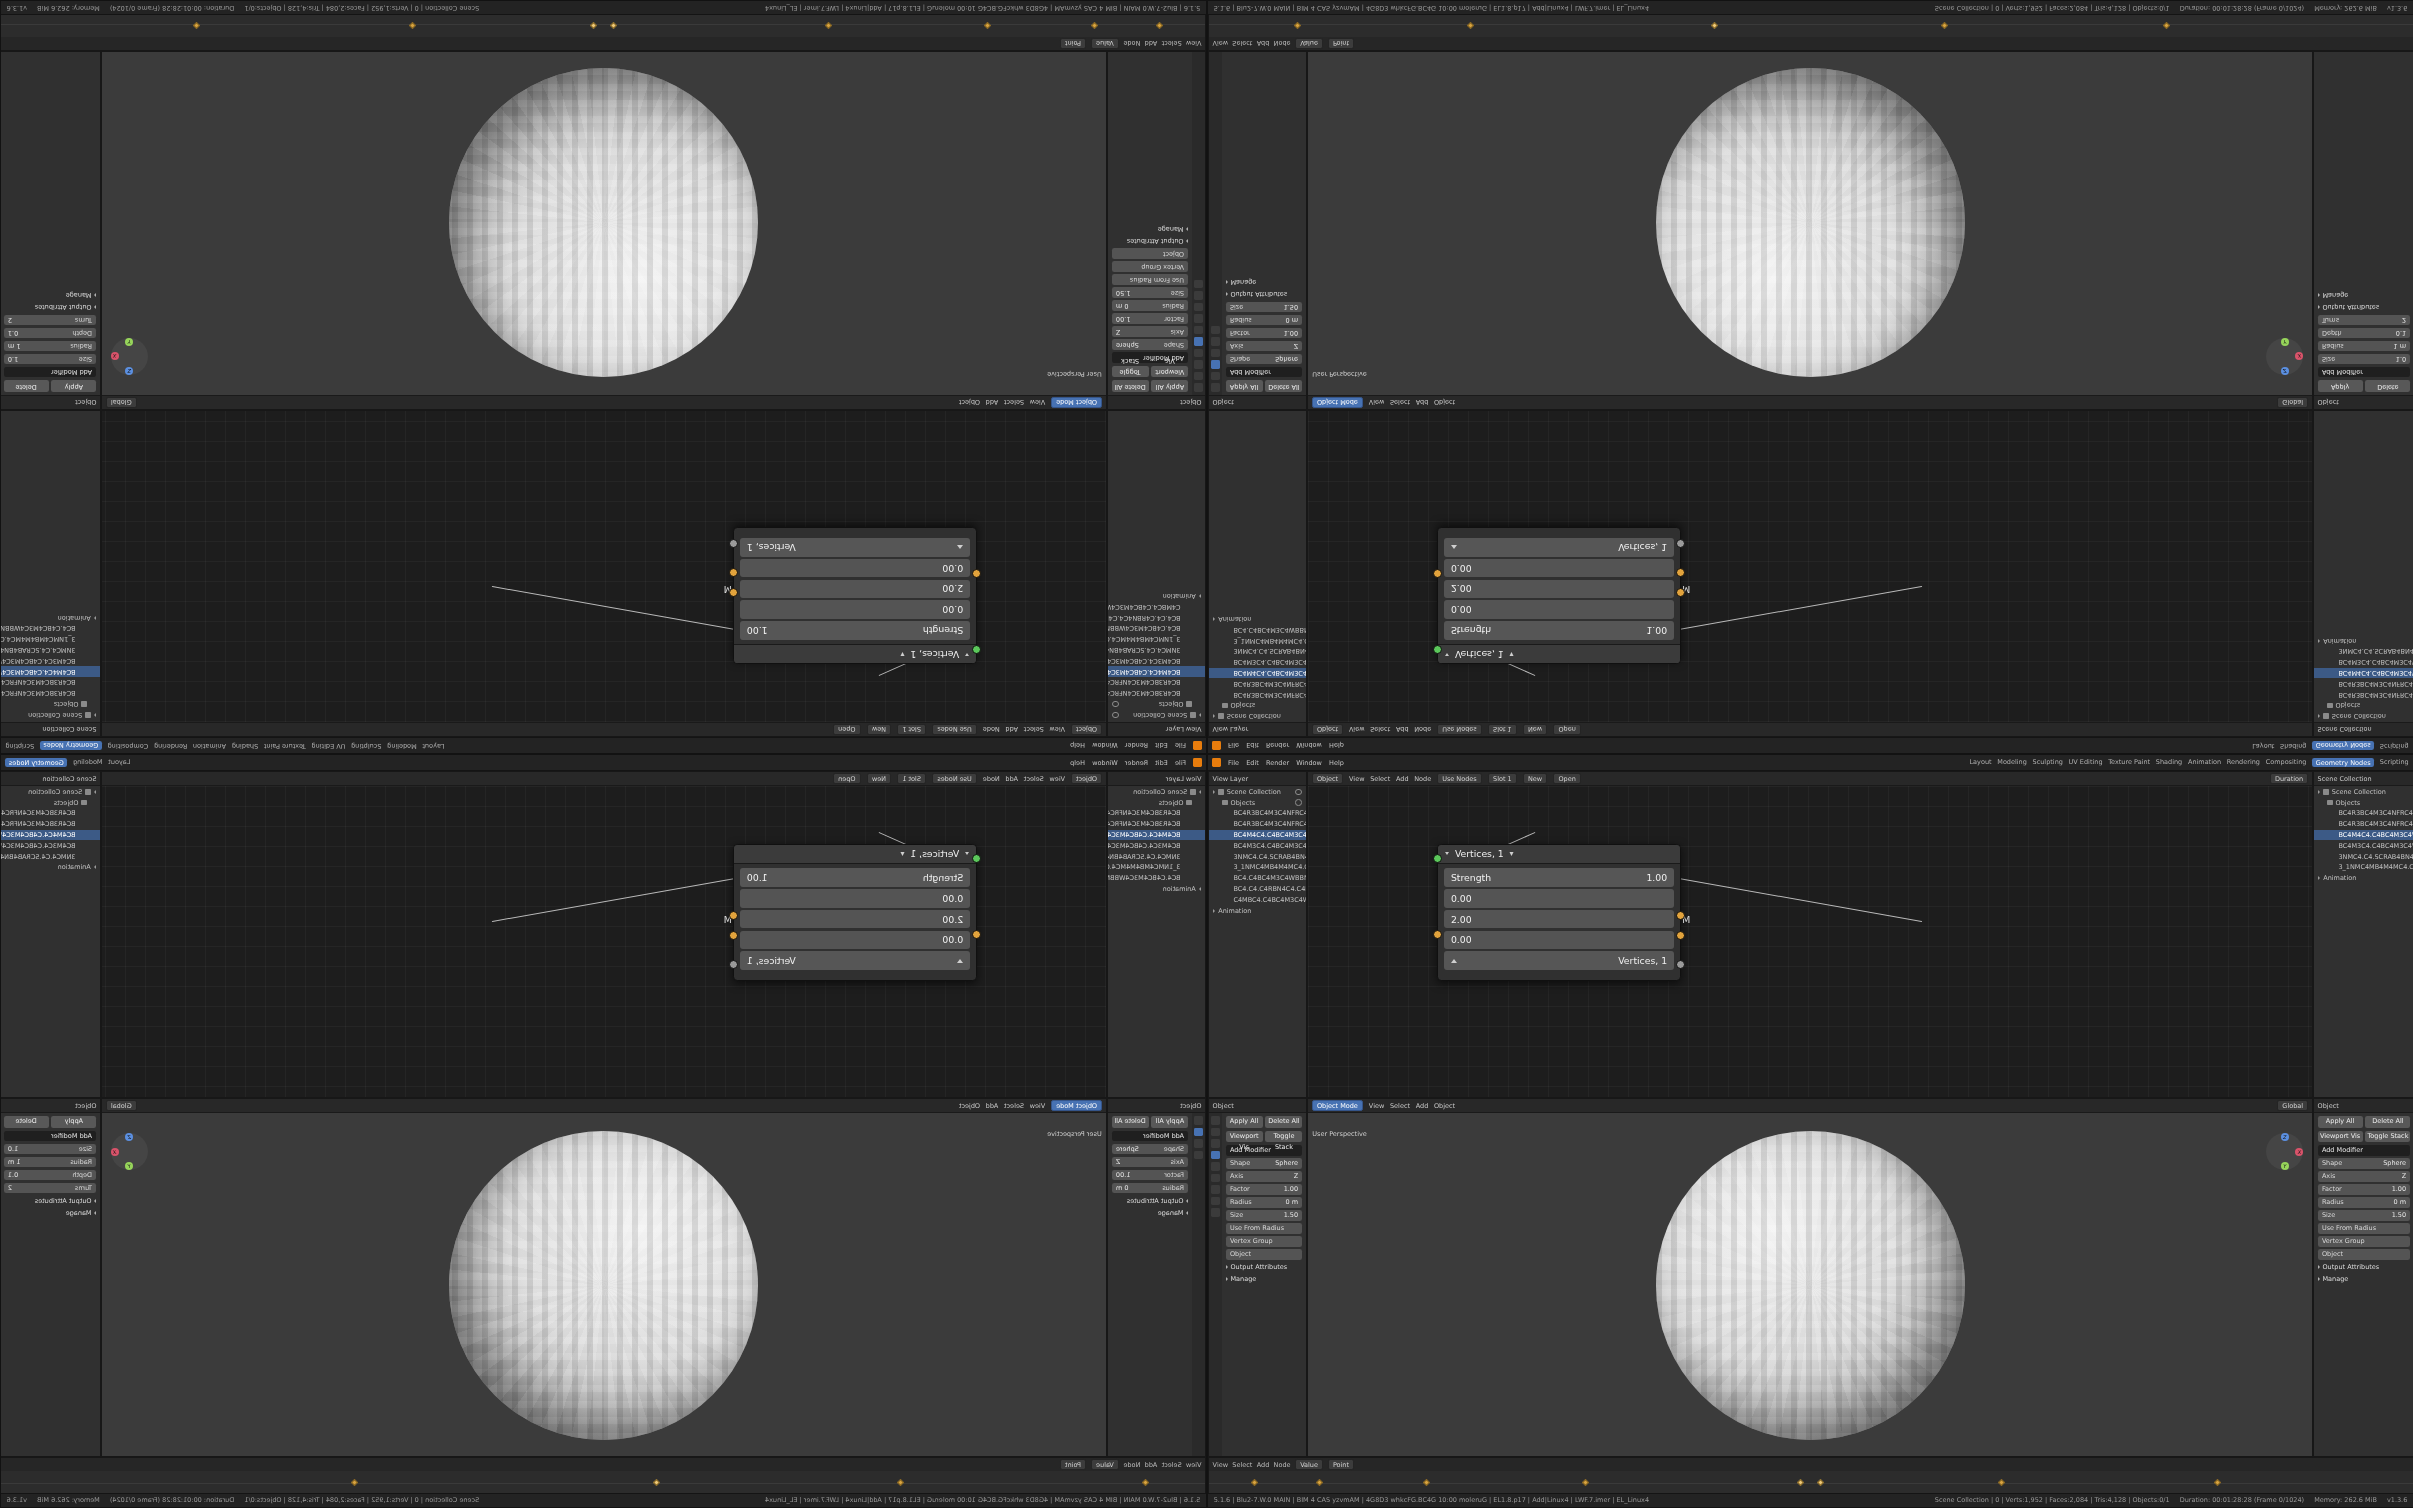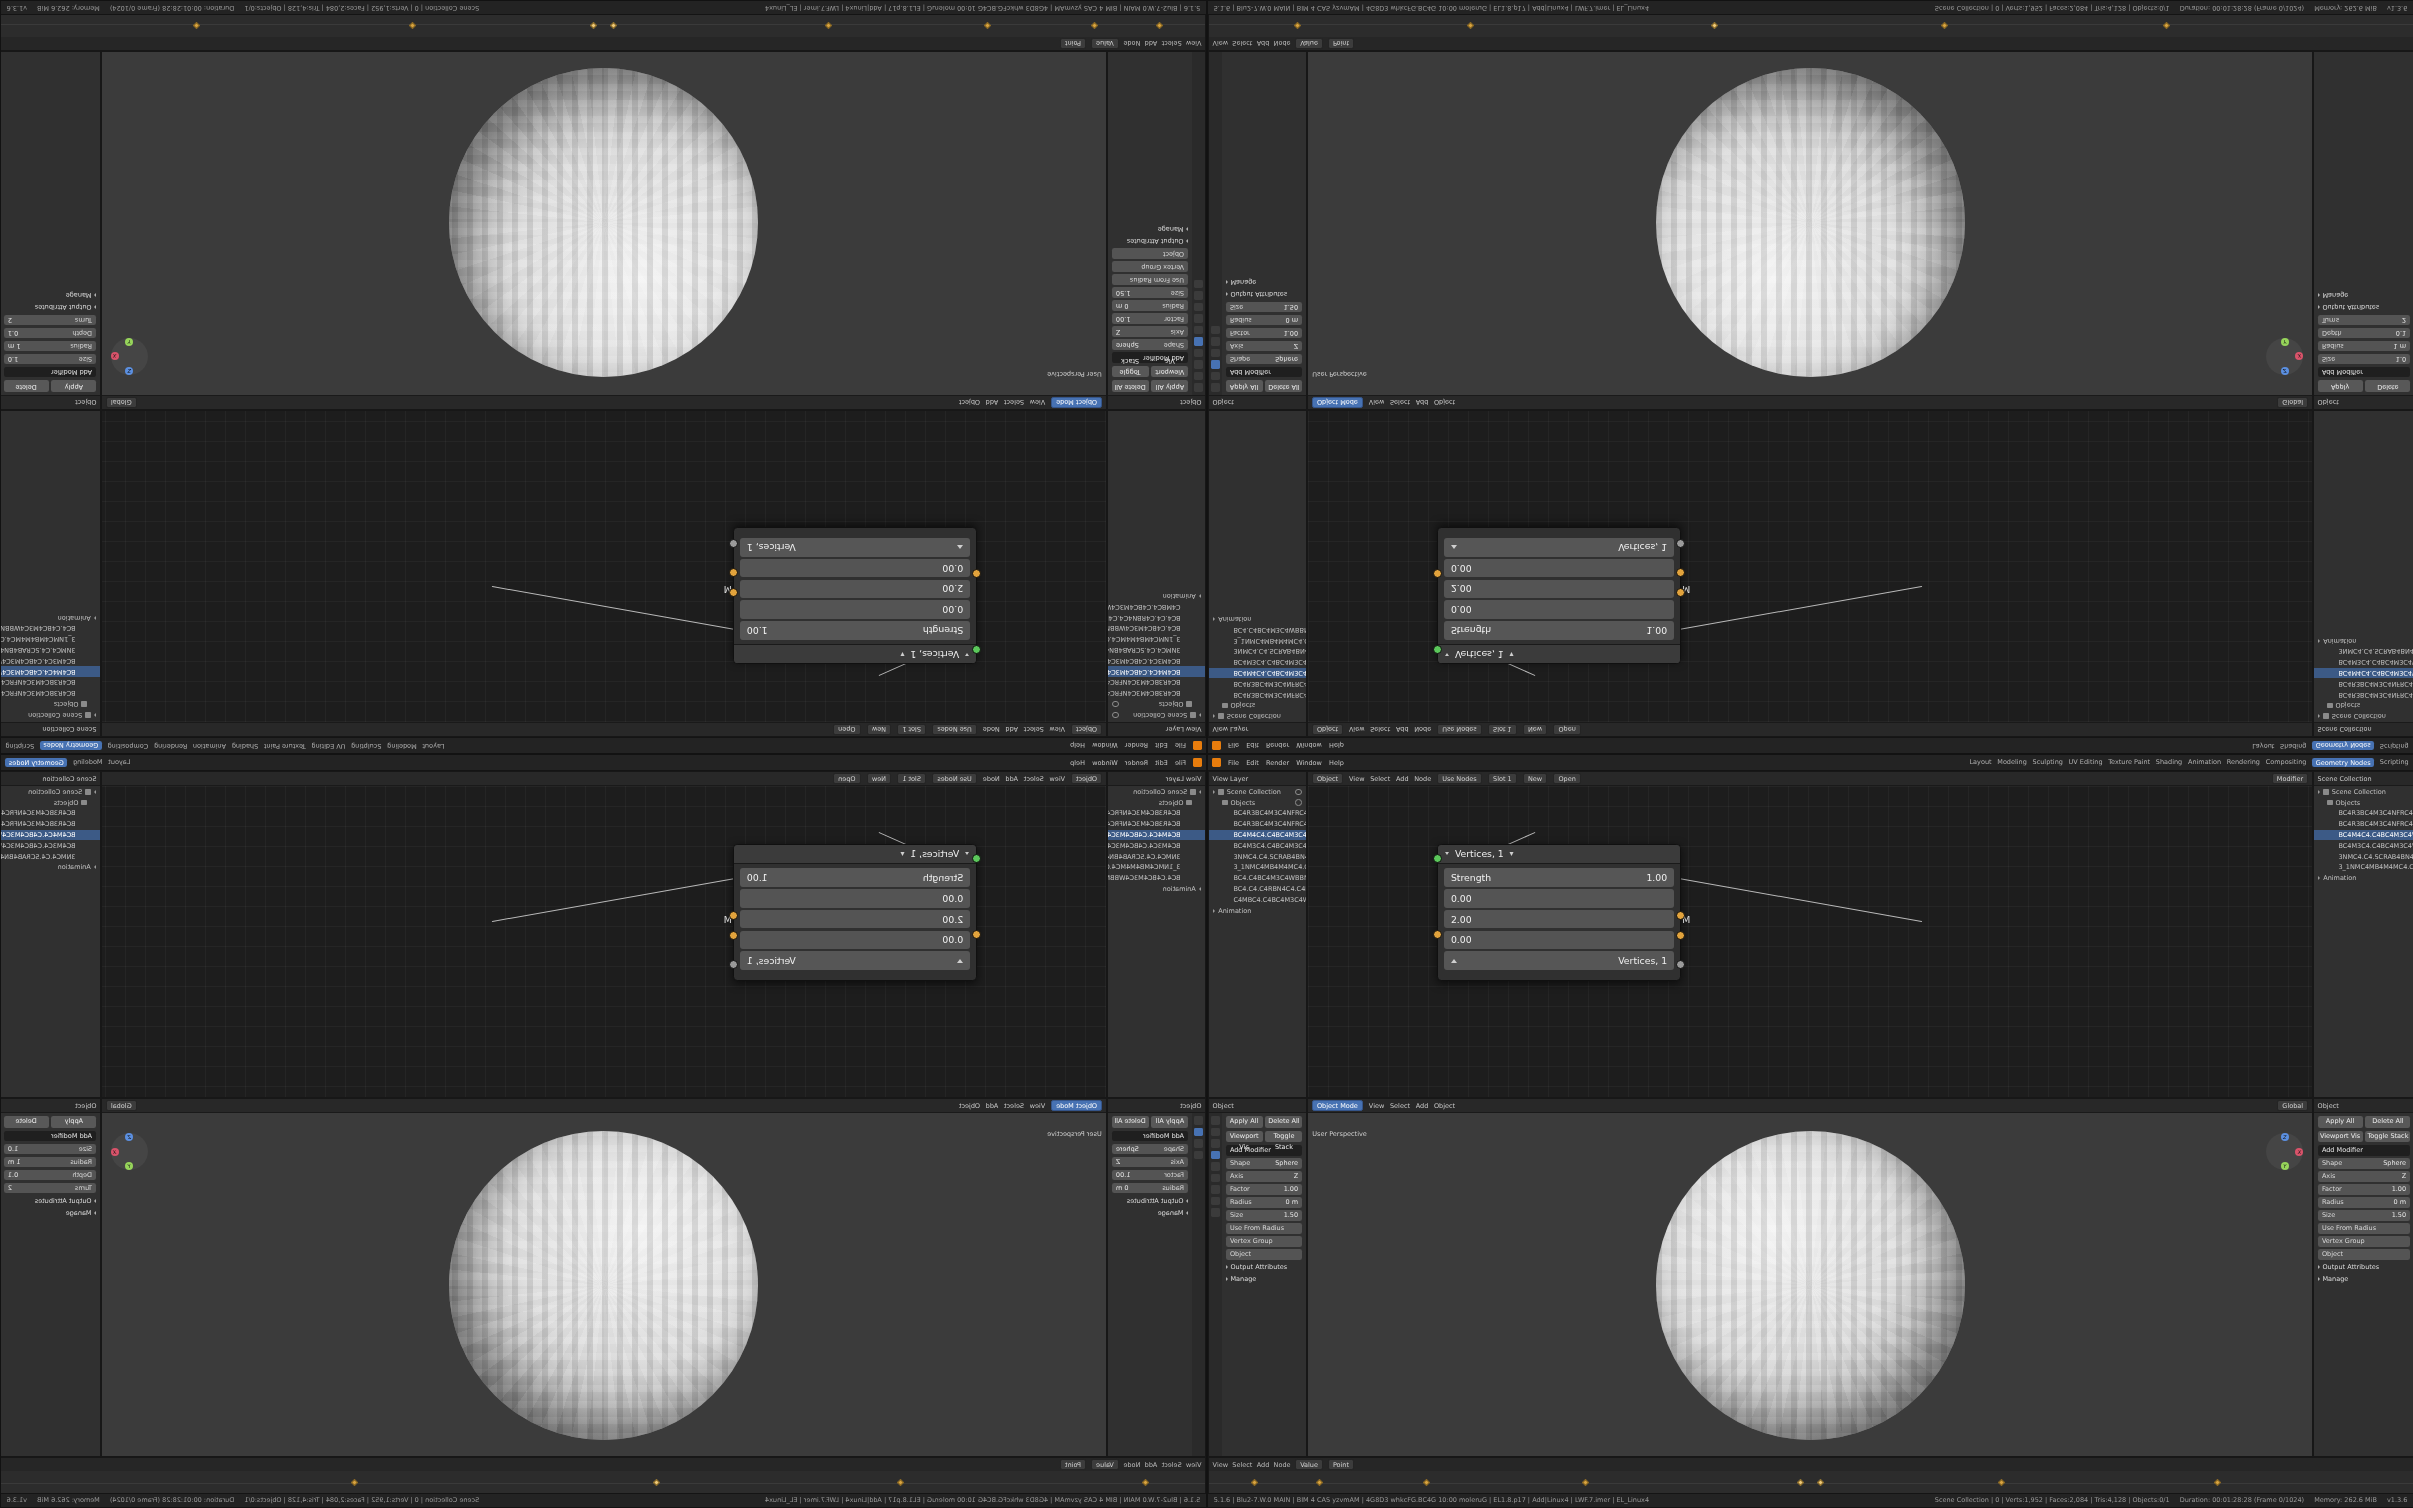--- a/index.html
+++ b/index.html
@@ -1133,21 +1133,21 @@
         <div class="ed-head">
           <span class="pill">Object</span>
           <span>View</span>
           <span>Select</span>
           <span>Add</span>
           <span>Node</span>
           <span class="pill">Use Nodes</span>
           <span class="pill">Slot 1</span>
           <span class="pill">New</span>
           <span class="pill">Open</span>
-          <span class="pill" style="margin-left:auto;">Modifier</span>
+          <span class="pill" style="margin-left:auto;">Duration</span>
         </div>
         <div class="grid"></div>
         <div class="noodle" style="left:359px; top:104px; width:259px; transform: rotate(10deg);"></div>
         <div class="noodle" style="left:135px; top:101px; width:101px; transform: rotate(-24deg);"></div>
         <div class="node" style="left:129px; top:72px;">
           <div class="node-head">
             <span class="chev"></span>
             <span>Vertices, 1</span>
             <span class="dots">▾</span>
           </div>

